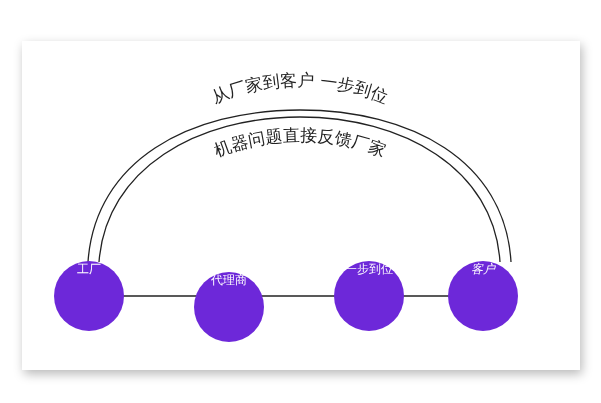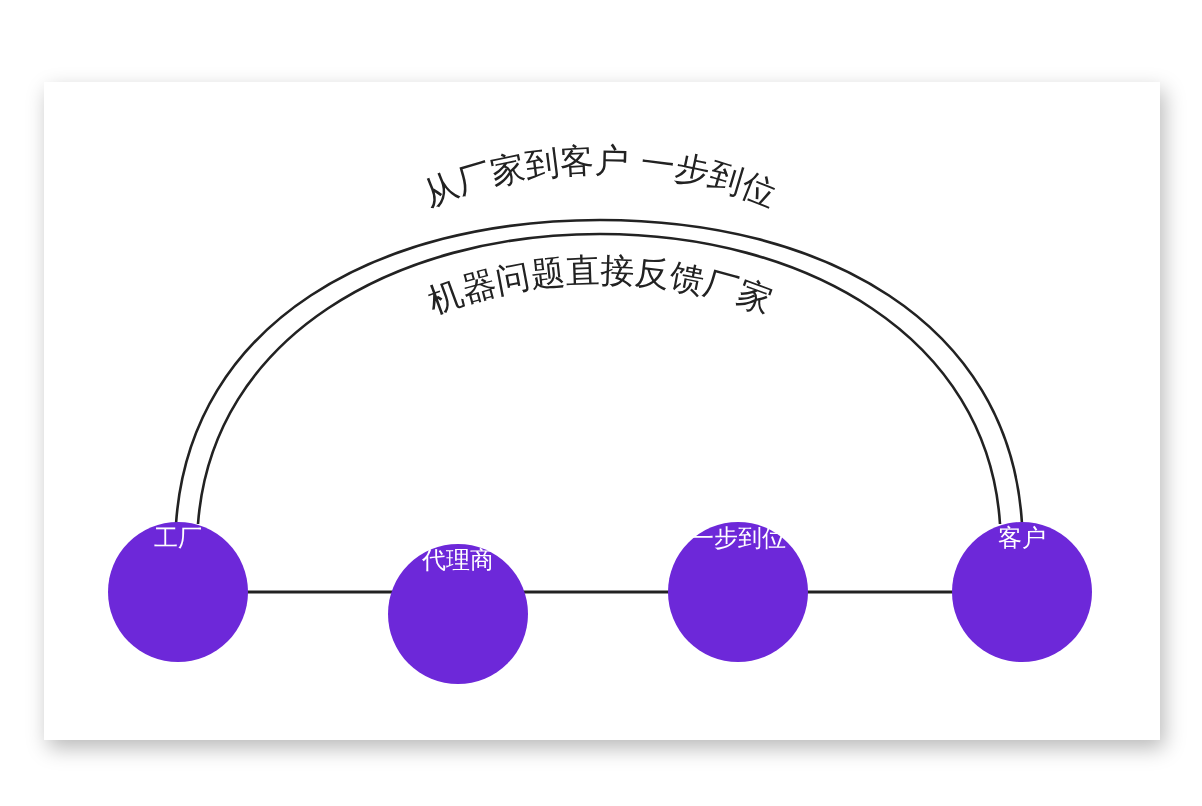--- a/index.html
+++ b/index.html
@@ -34,15 +34,15 @@
 
 <div class="node" style="left:54px;top:261px;">
     <span>工厂</span>
   </div>
 <div class="node" style="left:194px;top:272px;">
     <span>代理商</span>
   </div>
 <div class="node" style="left:334px;top:261px;">
     <span>一步到位</span>
   </div>
-<div class="node" style="left:476px;top:261px;">
+<div class="node" style="left:448px;top:261px;font-style:italic;">
     <span>客户</span>
   </div>
 
 </body></html>

